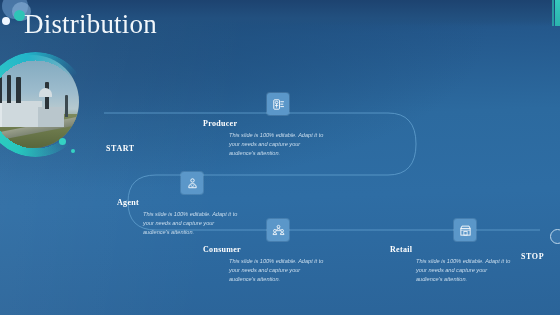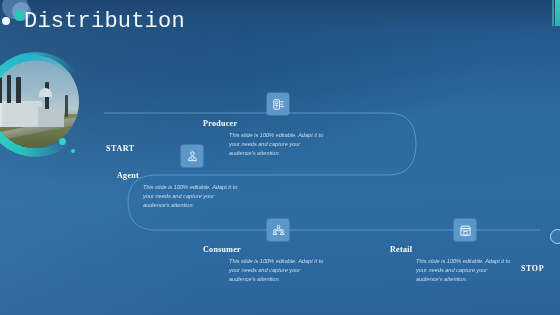--- a/index.html
+++ b/index.html
@@ -84,22 +84,22 @@
     left: 2px; top: 17px;
     width: 8px; height: 8px;
     border-radius: 50%;
     background: #eef6ff;
   }
 
   
   .title {
     position: absolute;
     left: 24px; top: 9px;
-    font-family: Liberation Mono, monospace;
-    font-size: 22px;
+    font-family: Liberation Serif, serif;
+    font-size: 27px;
     font-weight: 400;
     color: #f2f7fb;
     letter-spacing: .2px;
     white-space: nowrap;
   }
 
   
   .photo-wrap {
     position: absolute;
     left: -17px; top: 52px;
@@ -175,21 +175,21 @@
     position: absolute;
     font-family: "Liberation Serif", serif;
     font-size: 8px;
     font-weight: 700;
     color: #ffffff;
     letter-spacing: .6px;
     text-transform: uppercase;
     margin-top: 44px;
   }
   .marker-start { left: 106px; top: 100px; }
-  .marker-stop  { left: 521px; top: 220px; }
+  .marker-stop  { left: 521px; top: 208px; }
 
   .end-dot {
     position: absolute;
     right: -5px; top: 229px;
     width: 13px; height: 13px;
     border-radius: 50%;
     border: 1.5px solid #bcd6ea;
     background: rgba(70,130,185,0.45);
   }
 
@@ -221,21 +221,21 @@
   .node-desc {
     font-family: "Liberation Sans", sans-serif;
     font-size: 5.6px;
     line-height: 1.62;
     font-style: italic;
     color: #c9ddee;
     padding: 0 26px;
   }
 
   .node-producer   { left: 203px; top: 93px; }
-  .node-agent      { left: 117px; top: 145px; }
+  .node-agent      { left: 117px; top: 172px; }
   .node-wholesaler { left: 287px; top: 160px; }
   .node-consumer   { left: 203px; top: 219px; }
   .node-retail     { left: 390px; top: 219px; }
 </style>
 </head>
 <body>
 
 <div id="slide">
 
   <div class="bg-base"></div>

